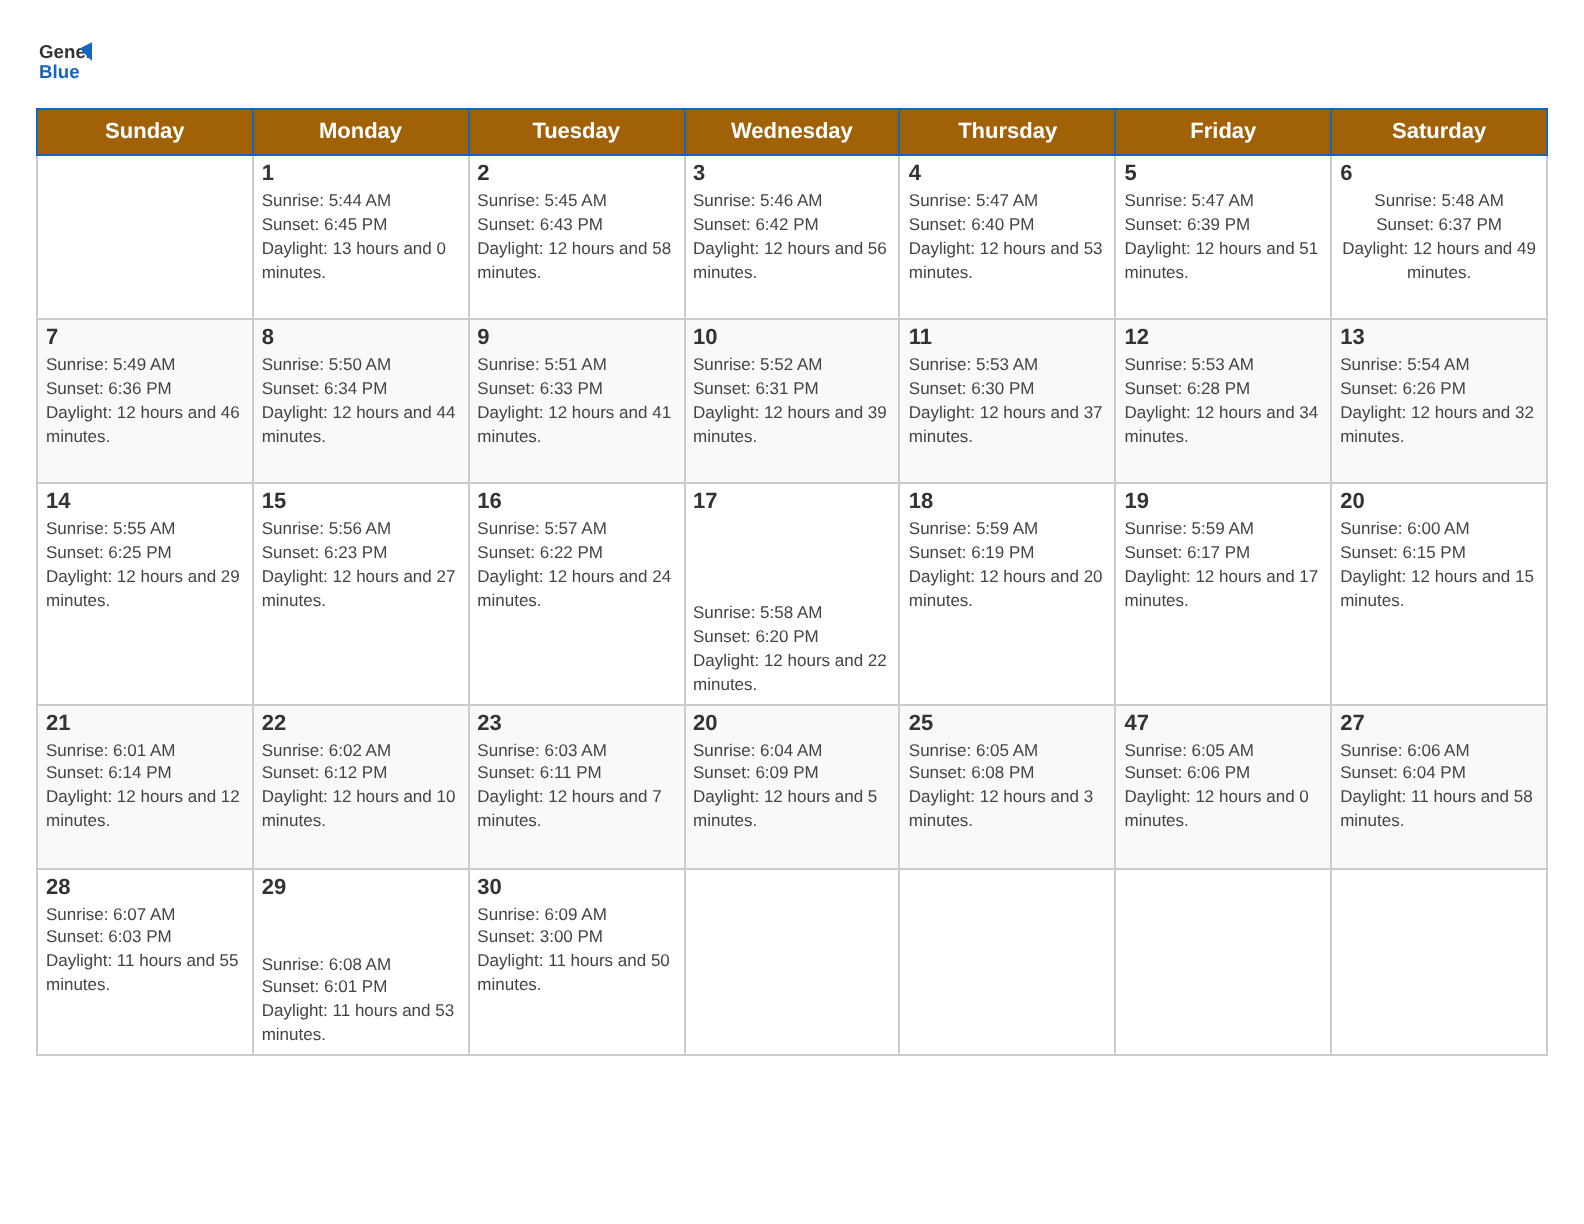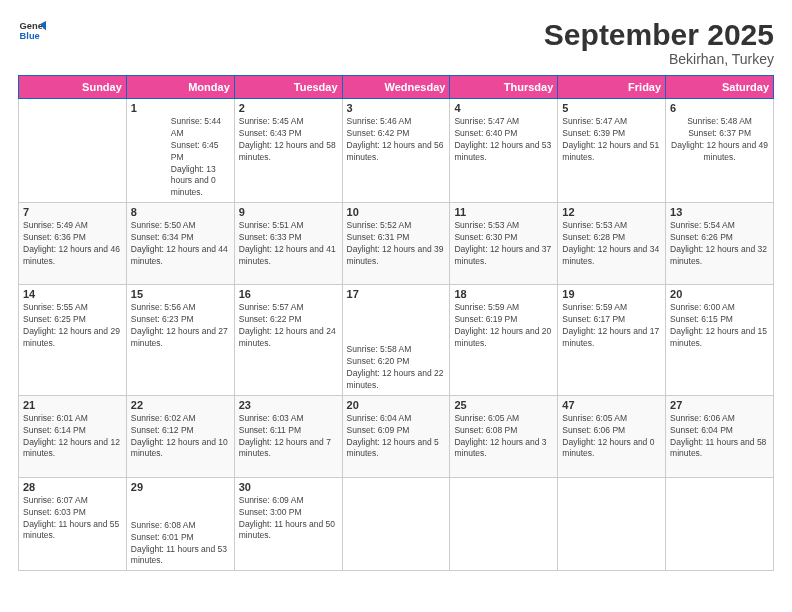--- a/index.html
+++ b/index.html
@@ -43,24 +43,24 @@
     .subtitle {
       font-size: 14px;
       color: #555;
     }
     table {
       width: 100%;
       border-collapse: collapse;
       font-size: 9.5px;
     }
     thead tr th {
-      background: #ec4899;
+      background: #a16207;
       color: #fff;
       padding: 5px 4px;
-      text-align: right;
+      text-align: center;
       font-size: 11px;
       font-weight: bold;
       border: 1px solid #1565c0;
     }
     tbody tr td {
       border: 1px solid #ccc;
       vertical-align: top;
       padding: 3px 4px;
       width: 108px;
       height: 82px;
@@ -88,45 +88,41 @@
 <body>
 
 <div class="page">
   <div class="header">
     <div class="logo">
       <svg class="logo-icon" viewBox="0 0 36 36">
         <text x="2" y="14" font-size="12" font-weight="bold" fill="#333" font-family="Arial">General</text>
         <text x="2" y="27" font-size="12" font-weight="bold" fill="#1565c0" font-family="Arial">Blue</text>
         <polygon points="28,8 36,4 36,16" fill="#1565c0"></polygon>
       </svg>
-    </div>
-    <div class="title-block">
-      <div class="month-title">September 2025</div>
-      <div class="subtitle">Bekirhan, Turkey</div>
     </div>
   </div>
 
   <table>
     <thead>
       <tr>
         <th>Sunday</th>
         <th>Monday</th>
         <th>Tuesday</th>
         <th>Wednesday</th>
         <th>Thursday</th>
         <th>Friday</th>
         <th>Saturday</th>
       </tr>
     </thead>
     <tbody id="calendar-body">
     <tr>
           <td class="empty-cell"></td>
           <td>
             <span class="day-num">1</span>
-            <div class="day-info" style="white-space: pre-line; margin-left: 40px;">Sunrise: 5:44 AM
+            <div class="day-info" style="white-space: pre-line;">Sunrise: 5:44 AM
 Sunset: 6:45 PM
 Daylight: 13 hours and 0 minutes.</div>
           </td>
           <td>
             <span class="day-num">2</span>
             <div class="day-info" style="white-space: pre-line;">Sunrise: 5:45 AM
 Sunset: 6:43 PM
 Daylight: 12 hours and 58 minutes.</div>
           </td>
           <td>

